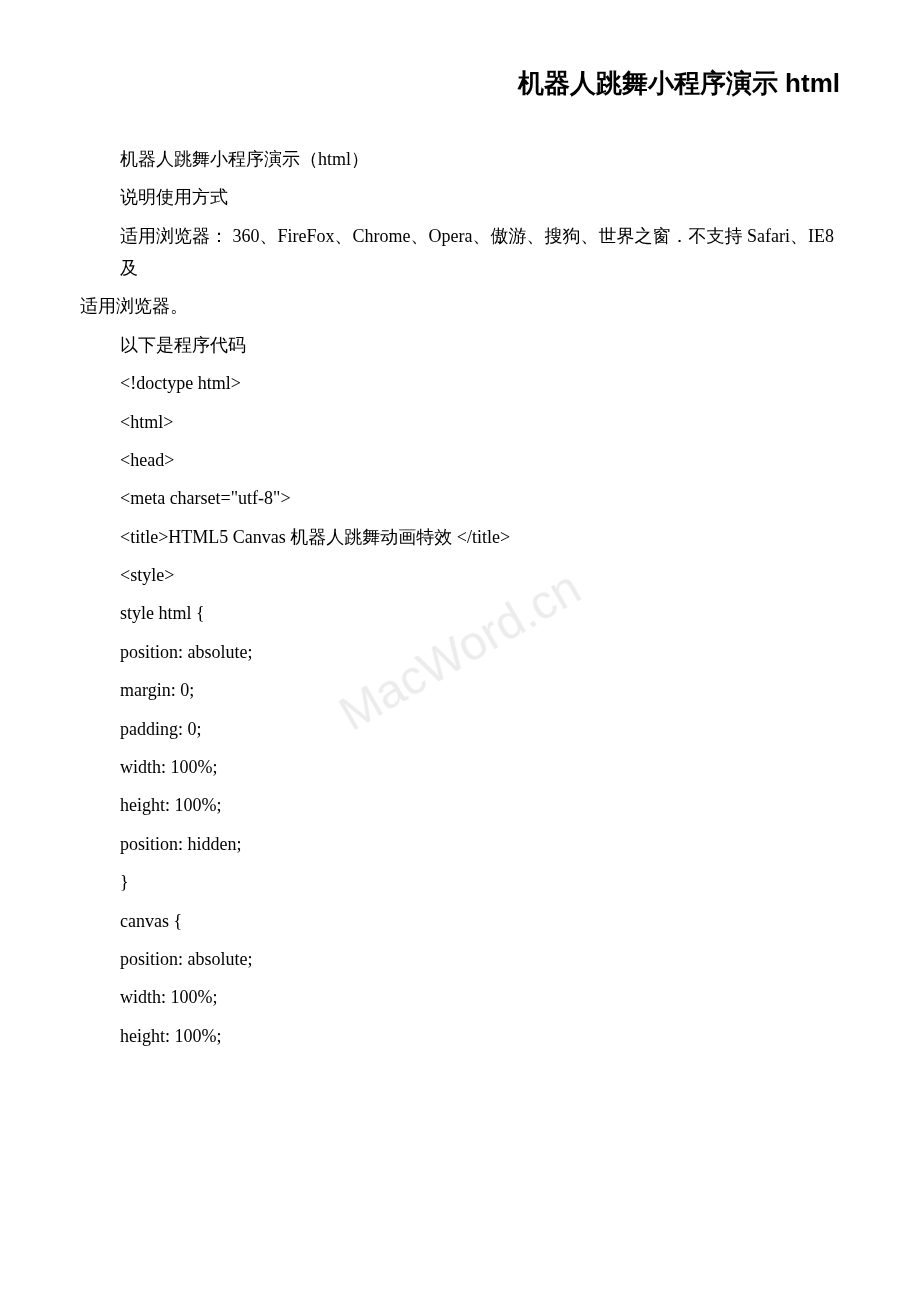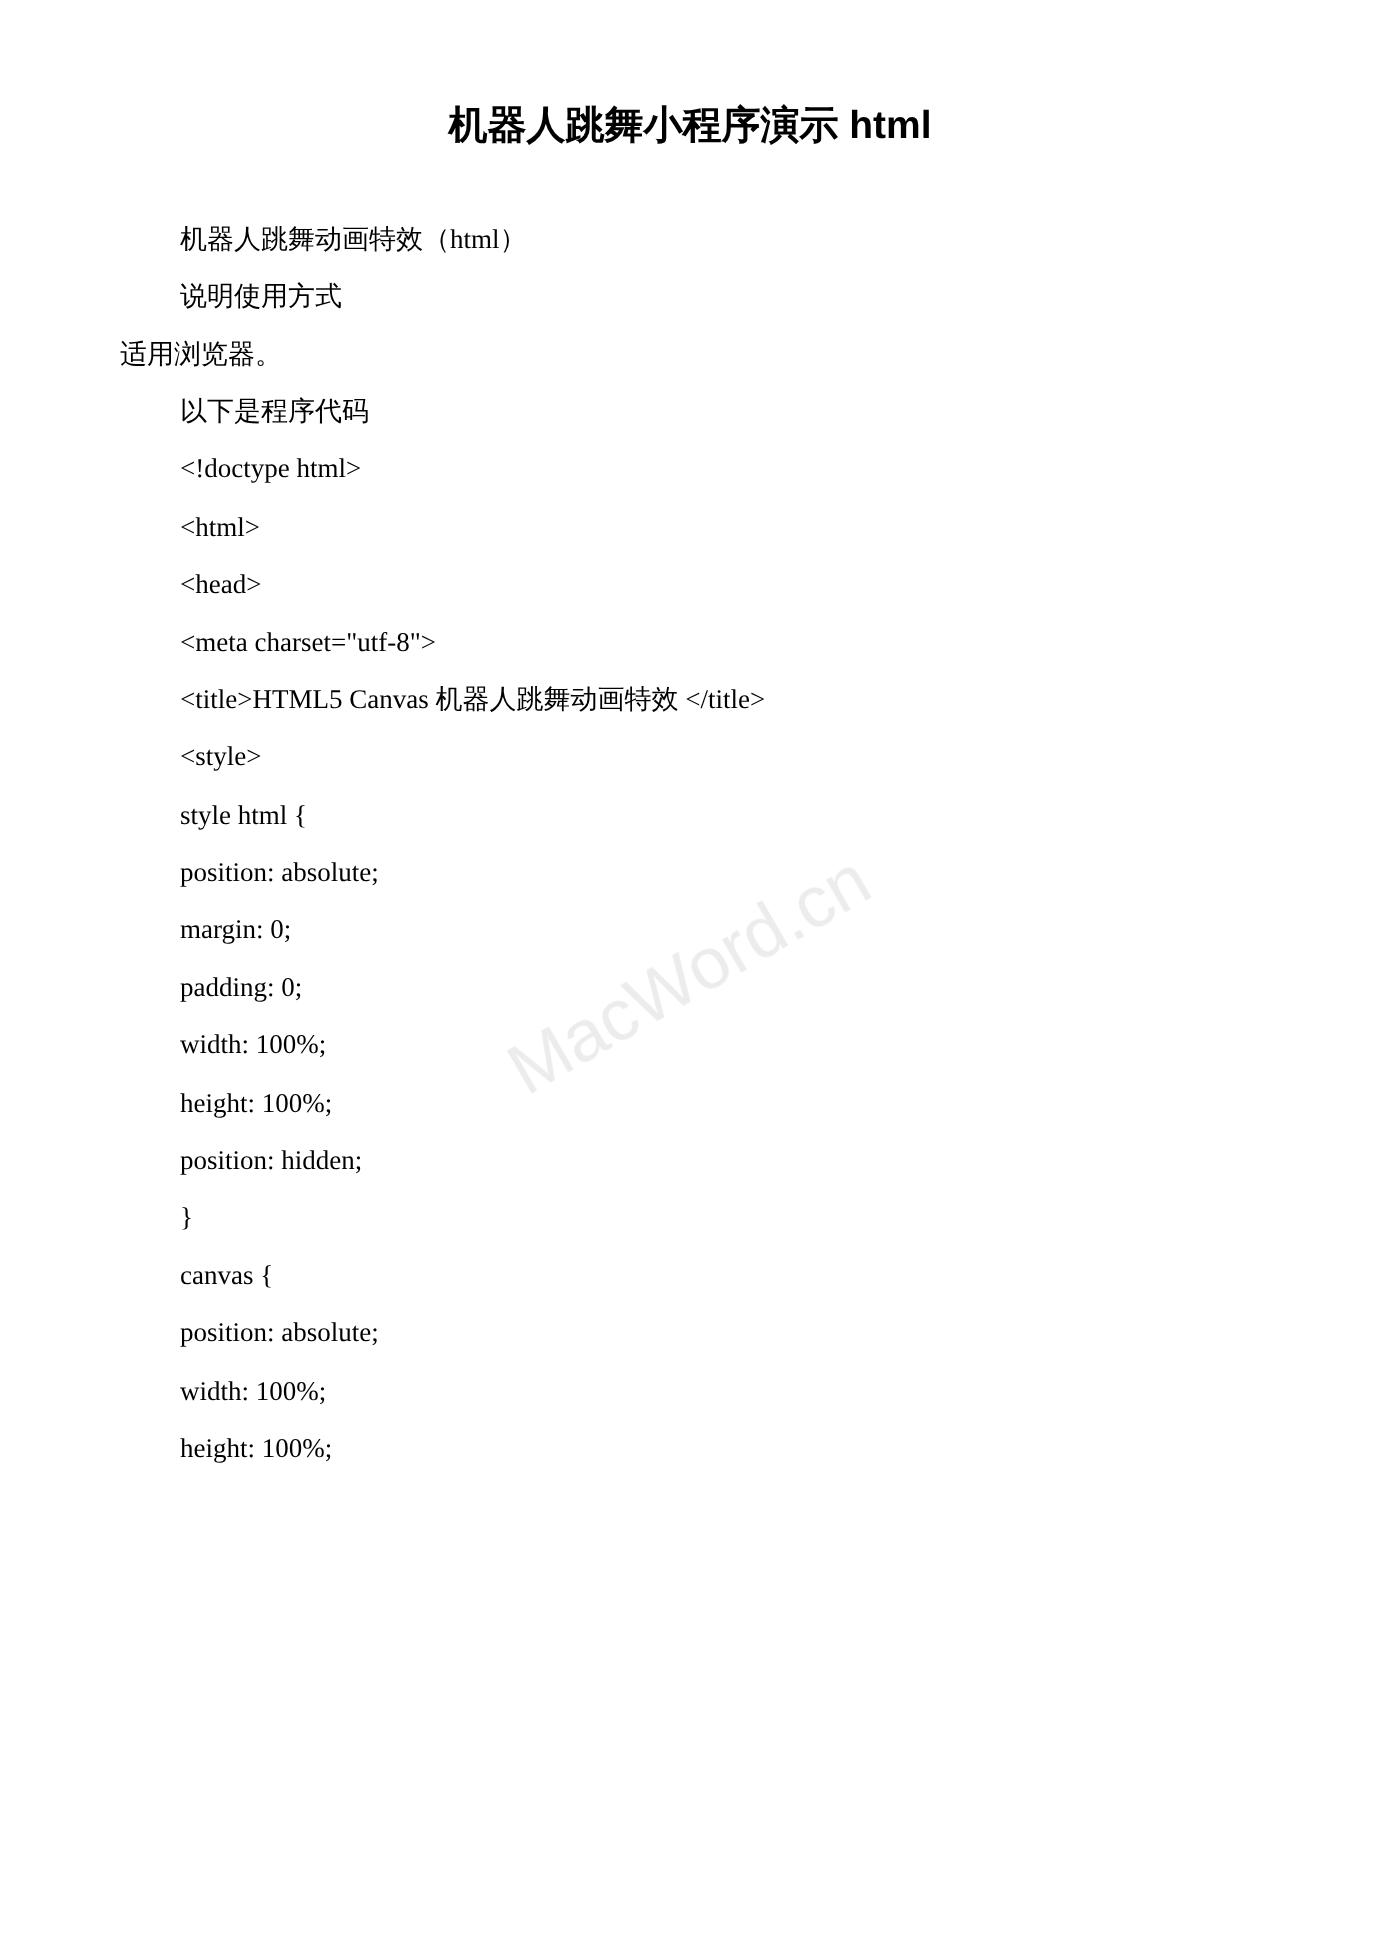--- a/index.html
+++ b/index.html
@@ -11,21 +11,21 @@
     body {
       background-color: #ffffff;
       font-family: "SimSun", "宋体", serif;
       font-size: 18px;
       color: #000000;
       padding: 60px 80px;
       line-height: 1.8;
     }
 
     .page-title {
-      text-align: center;
+      text-align: right;
       font-size: 26px;
       font-weight: bold;
       margin-bottom: 36px;
       font-family: "SimHei", "黑体", sans-serif;
     }
 
     .section {
       margin-bottom: 10px;
     }
 
@@ -53,27 +53,30 @@
 </head>
 <body>
 
 <div class="watermark">MacWord.cn</div>
 
 <h1 class="page-title">机器人跳舞小程序演示 html</h1>
 
 <div>
 
   <div class="section indent-1 block-line">
-    <span>机器人跳舞动画特效（html）</span>
+    <span>机器人跳舞小程序演示（html）</span>
   </div>
 
   <div class="section indent-1 block-line">
     <span>说明使用方式</span>
   </div>
 
+  <div class="section indent-1 block-line">
+    <span>适用浏览器： 360、FireFox、Chrome、Opera、傲游、搜狗、世界之窗．不支持 Safari、IE8 及</span>
+  </div>
 
   <div class="section block-line">
     <span>适用浏览器。</span>
   </div>
 
   <div class="section indent-1 block-line">
     <span>以下是程序代码</span>
   </div>
 
   <div class="section indent-1 block-line">

